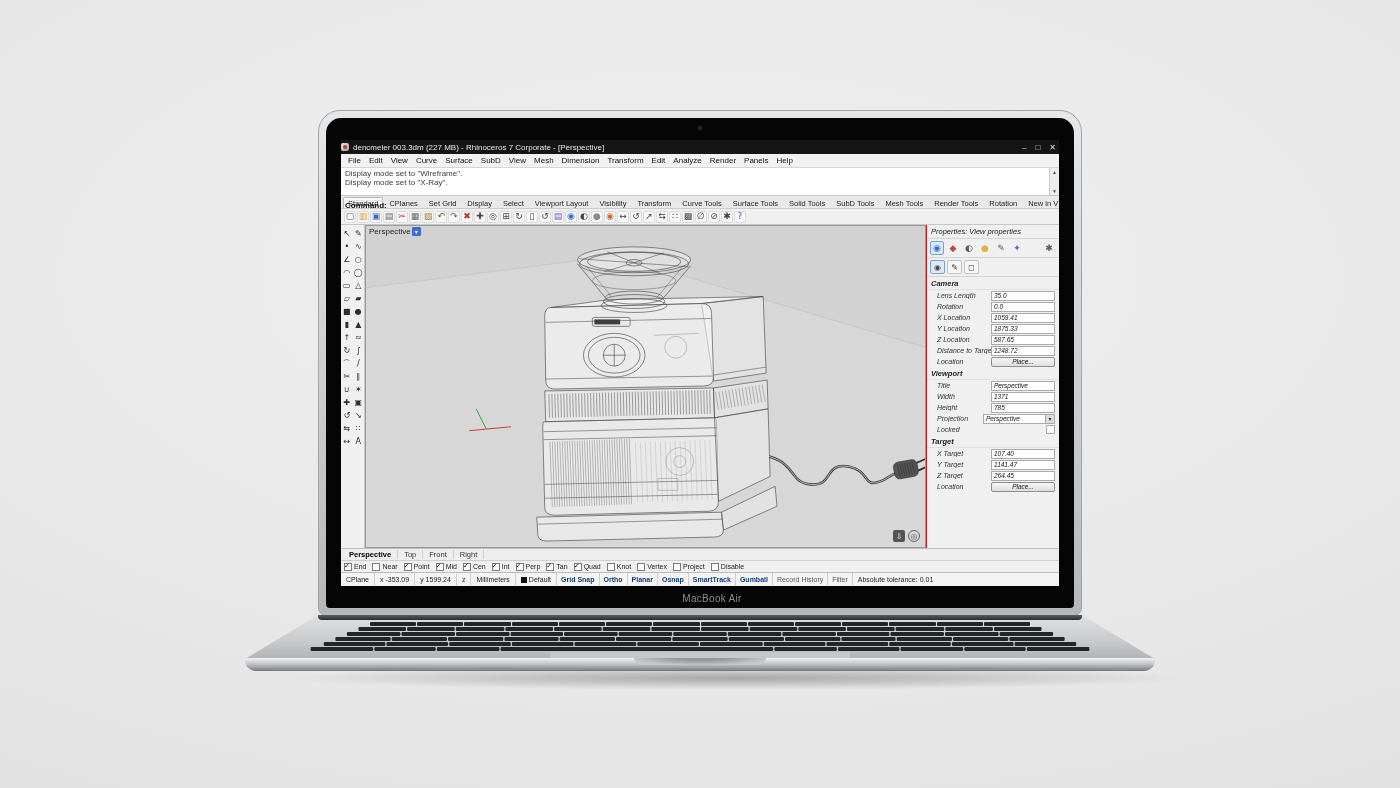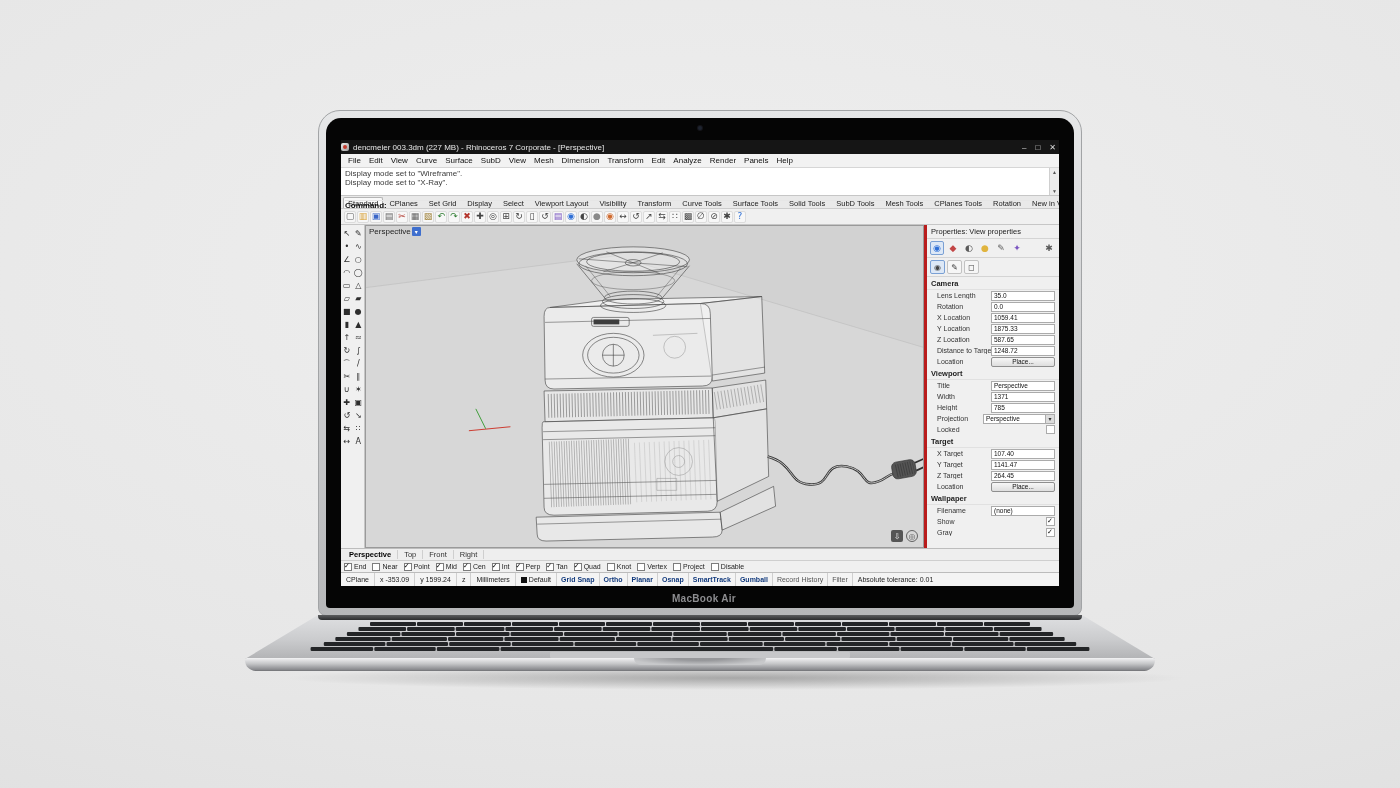--- a/index.html
+++ b/index.html
@@ -8,21 +8,21 @@
     font-family:"Liberation Sans","DejaVu Sans",sans-serif;}
   
   .laptop{position:absolute;left:50%;top:110px;transform:translateX(-50%);width:910px;}
   .screen-unit{width:764px;height:506px;margin:0 auto;box-sizing:border-box;padding:7px;
     background:linear-gradient(180deg,#e6e7e8,#b6b7b9);border-radius:22px 22px 8px 8px;
     border:1px solid #a2a4a6;}
   .bezel{position:relative;width:100%;height:100%;background:#050505;border-radius:15px 15px 4px 4px;}
   .camera-dot{position:absolute;top:8px;left:50%;transform:translateX(-50%);width:4px;height:4px;border-radius:50%;
     background:#1e2430;box-shadow:0 0 0 1px #15151a;}
   .screen-content{position:absolute;left:15px;top:22px;width:718px;height:446px;background:#f0f0f0;overflow:hidden;}
-  .brand{position:absolute;bottom:4px;left:4px;width:100%;text-align:center;color:#8d8d90;font-size:10px;letter-spacing:.3px;font-weight:bold;}
+  .brand{position:absolute;bottom:4px;left:12px;width:100%;text-align:center;color:#8d8d90;font-size:10px;letter-spacing:.3px;}
   .deck{position:relative;width:910px;height:44px;margin-top:-1px;
     background:linear-gradient(#dfe0e2 0%,#cbccce 55%,#b2b3b5 100%);
     -webkit-clip-path:polygon(8.03% 0,91.97% 0,100% 100%,0 100%);
     clip-path:polygon(8.03% 0,91.97% 0,100% 100%,0 100%);}
   .hinge{width:764px;height:5px;margin:0 auto;background:linear-gradient(#5c5d5f,#2c2d2f);border-radius:0 0 4px 4px;}
   .keyboard{width:660px;margin:2px auto 0;}
   .krow{display:flex;gap:1px;height:4px;margin-bottom:1px;}
   .key{flex:1;background:#232527;border-radius:1px;}
   .krow:nth-child(1){transform:scaleX(1.0);}
   .krow:nth-child(2){transform:scaleX(1.035);}
@@ -64,21 +64,21 @@
   .sidebar{width:23px;flex:0 0 auto;background:#f0f0f0;border-right:1px solid #c6c6c6;display:grid;grid-template-columns:1fr 1fr;align-content:start;padding-top:2px;}
   .sicon{height:13px;display:flex;align-items:center;justify-content:center;font-size:8px;color:#2e2e2e;font-family:"DejaVu Sans",sans-serif;}
   .viewport{flex:1;position:relative;background:#d2d2d2;border:1px solid #9a9a9a;box-sizing:border-box;overflow:hidden;}
   .viewport svg{position:absolute;left:0;top:0;width:100%;height:100%;}
   .vplabel{position:absolute;top:1px;left:3px;display:flex;align-items:center;gap:1px;}
   .vplabel .vpname{font-size:8px;color:#1e1e1e;}
   .vpdrop{width:9px;height:9px;background:#3f6fce;color:#fff;font-size:6px;display:flex;align-items:center;justify-content:center;border-radius:1px;}
   .vpwidgets{position:absolute;right:5px;bottom:5px;display:flex;gap:3px;align-items:center;}
   .vpw{width:12px;height:12px;background:#555;color:#f0f0f0;border-radius:2px;display:flex;align-items:center;justify-content:center;font-size:8px;box-sizing:border-box;font-family:"DejaVu Sans",sans-serif;}
   .vpw:last-child{background:transparent;color:#555;border:1.5px solid #636363;border-radius:50%;}
-  .panel{width:132px;flex:0 0 auto;background:#f0f0f0;border-left:3px solid #b91c1c;overflow:hidden;}
+  .panel{width:132px;flex:0 0 auto;background:#f0f0f0;border-left:1px solid #b91c1c;overflow:hidden;font-style:italic;}
   .phead{font-size:7.5px;color:#222;padding:2px 4px;border-bottom:1px solid #d4d4d4;white-space:nowrap;overflow:hidden;}
   .ptabs{display:flex;gap:2px;padding:2px 3px;border-bottom:1px solid #d4d4d4;align-items:center;}
   .ptab{width:12px;height:12px;display:flex;align-items:center;justify-content:center;font-size:9px;border-radius:2px;border:1px solid transparent;font-family:"DejaVu Sans",sans-serif;}
   .ptab.active{border-color:#7aa0d4;background:#dde8f6;}
   .ptab:last-child{margin-left:auto;}
   .pview{display:flex;gap:2px;padding:2px 3px;border-bottom:1px solid #d4d4d4;}
   .pvi{width:13px;height:12px;display:flex;align-items:center;justify-content:center;font-size:8px;border:1px solid #c2c2c2;background:#f6f6f6;border-radius:2px;font-family:"DejaVu Sans",sans-serif;}
   .pvi.active{border-color:#7aa0d4;background:#dde8f6;}
   .psec-h{font-weight:bold;font-size:7.5px;color:#1d1d1d;padding:2px 4px 1px;border-bottom:1px solid #e1e1e1;}
   .prow{display:flex;align-items:center;height:11px;padding:0 4px 0 10px;}
@@ -170,21 +170,21 @@
                 <span class="tab">Display</span>
                 <span class="tab">Select</span>
                 <span class="tab">Viewport Layout</span>
                 <span class="tab">Visibility</span>
                 <span class="tab">Transform</span>
                 <span class="tab">Curve Tools</span>
                 <span class="tab">Surface Tools</span>
                 <span class="tab">Solid Tools</span>
                 <span class="tab">SubD Tools</span>
                 <span class="tab">Mesh Tools</span>
-                <span class="tab">CPlanes Tools</span>
+                <span class="tab">Render Tools</span>
                 <span class="tab">Rotation</span>
                 <span class="tab">New in V7</span>
               </div>
 
             <div class="toolbar">
 
             <span class="ticon" style="color: rgb(90, 90, 90);">▢</span>
                 <span class="ticon" style="color: rgb(217, 163, 60);">▥</span>
                 <span class="ticon" style="color: rgb(58, 102, 200);">▣</span>
                 <span class="ticon" style="color: rgb(102, 102, 102);">▤</span>
@@ -443,38 +443,20 @@
                       <div class="prow type-input">
                       <span class="plab">Z Target</span>
                       <span class="pctl">264.45</span>
                     </div>
                       <div class="prow type-button">
                       <span class="plab">Location</span>
                       <span class="pctl">Place...</span>
                     </div>
                     </div>
                 </div>
-                <div class="psec">
-                  <div class="psec-h">Wallpaper</div>
-                  <div>
-
-                  <div class="prow type-input">
-                      <span class="plab">Filename</span>
-                      <span class="pctl">(none)</span>
-                    </div>
-                      <div class="prow checked type-check">
-                      <span class="plab">Show</span>
-                      <span class="pctl"></span>
-                    </div>
-                      <div class="prow checked type-check">
-                      <span class="plab">Gray</span>
-                      <span class="pctl"></span>
-                    </div>
-                    </div>
-                </div>
               </div>
             </div>
 
             <div class="vtabs">
 
             <span class="vtab active">Perspective</span>
                 <span class="vtab">Top</span>
                 <span class="vtab">Front</span>
                 <span class="vtab">Right</span>
               </div>

